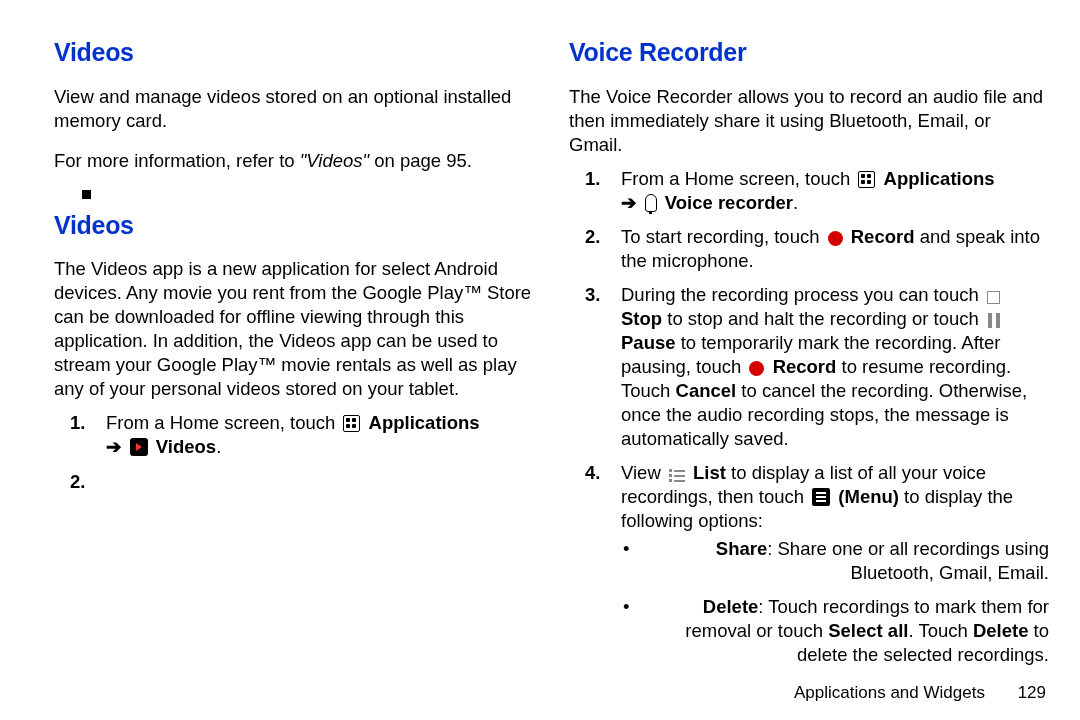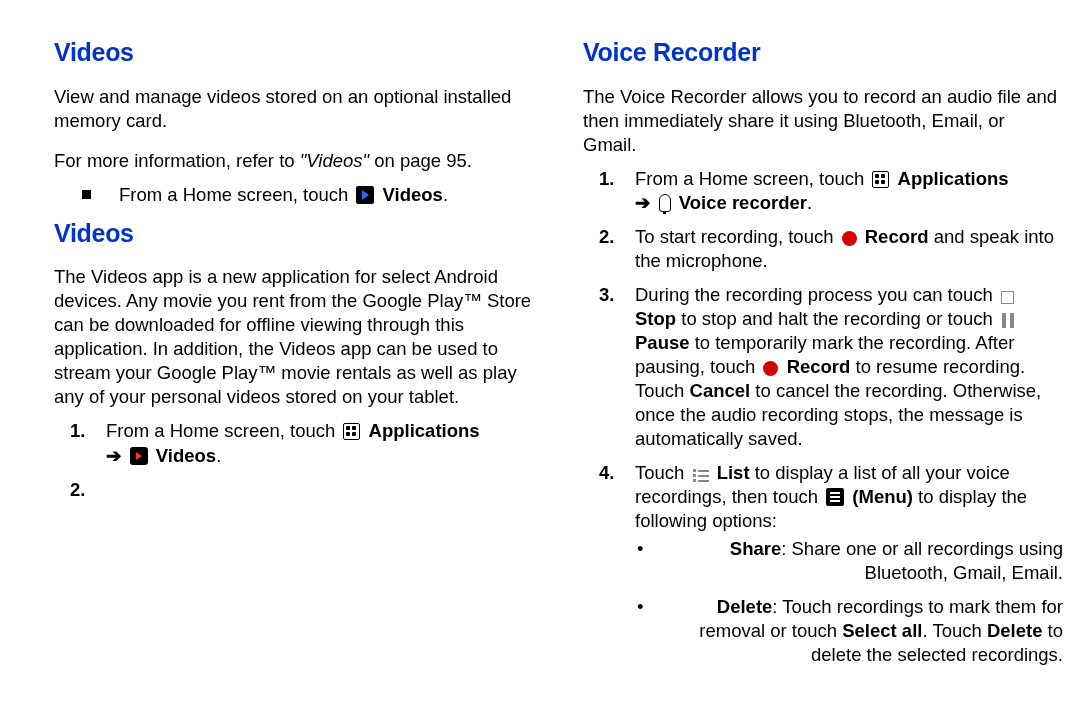--- a/index.html
+++ b/index.html
@@ -1,17 +1,17 @@
 <!DOCTYPE html>
 <html><head>
 <meta charset="utf-8">
 <style>
   html,body{margin:0;padding:0;background:#fff;color:#000;font-family:Arial,Helvetica,sans-serif;font-size:18.5px;line-height:1.3;}
   .page{width:1080px;height:720px;position:relative;box-sizing:border-box;padding:36px 0 0 54px;overflow:hidden;}
-  .cols{display:flex;gap:34px;}
+  .cols{display:flex;gap:20px;}
   .col{width:495px;}
   .col2{width:480px;}
   h2.sec{font-family:Arial,Helvetica,sans-serif;font-weight:900;color:#0033cc;font-size:25px;margin:0 0 6px 0;letter-spacing:-0.3px;}
   p{margin:16px 0 10px 0;}
   .tip{margin:6px 0 14px 0;}
   .bullet-row{display:flex;align-items:flex-start;margin:6px 0 10px 0;}
   .sq-bullet{width:9px;height:9px;background:#000;margin:7px 28px 0 28px;flex:none;}
   .arrow{font-weight:900;}
   b{font-weight:900;}
   ol.nums{list-style:none;padding:0;margin:0;}
@@ -55,25 +55,20 @@
     <div class="col">
       <h2 class="sec">Videos</h2>
       <p>View and manage videos stored on an optional installed memory card.</p>
       <p>
         <span>For more information, refer to </span><span class="italic">"Videos"</span><span> on page 95.</span>
       </p>
 
 
       <div class="bullet-row">
         <div class="sq-bullet"></div>
-        <div>
-          <span>From a Home screen, touch </span>
-          <span class="inline-icon ic-play-sq"></span>
-          <b>Videos</b><span>.</span>
-        </div>
       </div>
 
       <h2 class="sec">Videos</h2>
       <p>The Videos app is a new application for select Android devices. Any movie you rent from the Google Play™ Store can be downloaded for offline viewing through this application. In addition, the Videos app can be used to stream your Google Play™ movie rentals as well as play any of your personal videos stored on your tablet.</p>
 
       <ol class="nums">
         <li>
           <span class="num">1.</span>
           <span class="body">
             <span>From a Home screen, touch </span>
@@ -128,21 +123,21 @@
             <span class="inline-icon ic-rec"></span>
             <b>Record</b>
             <span> to resume recording. Touch </span>
             <b>Cancel</b>
             <span> to cancel the recording. Otherwise, once the audio recording stops, the message is automatically saved.</span>
           </span>
         </li>
         <li>
           <span class="num">4.</span>
           <span class="body">
-            <span>Touch </span>
+            <span>View </span>
             <span class="inline-icon ic-list"></span>
             <b>List</b>
             <span> to display a list of all your voice recordings, then touch </span>
             <span class="inline-icon ic-menu"></span>
             <b>(Menu)</b>
             <span> to display the following options:</span>
 
             <ul class="sub-bullets">
               <li>
                 <span class="dot">•</span>
@@ -157,13 +152,17 @@
                 </span>
               </li>
             </ul>
           </span>
         </li>
       </ol>
     </div>
 
   </div>
 
+  <div class="footer">
+    <span>Applications and Widgets</span>
+    <span class="pn">129</span>
+  </div>
 </div>
 
 </body></html>

